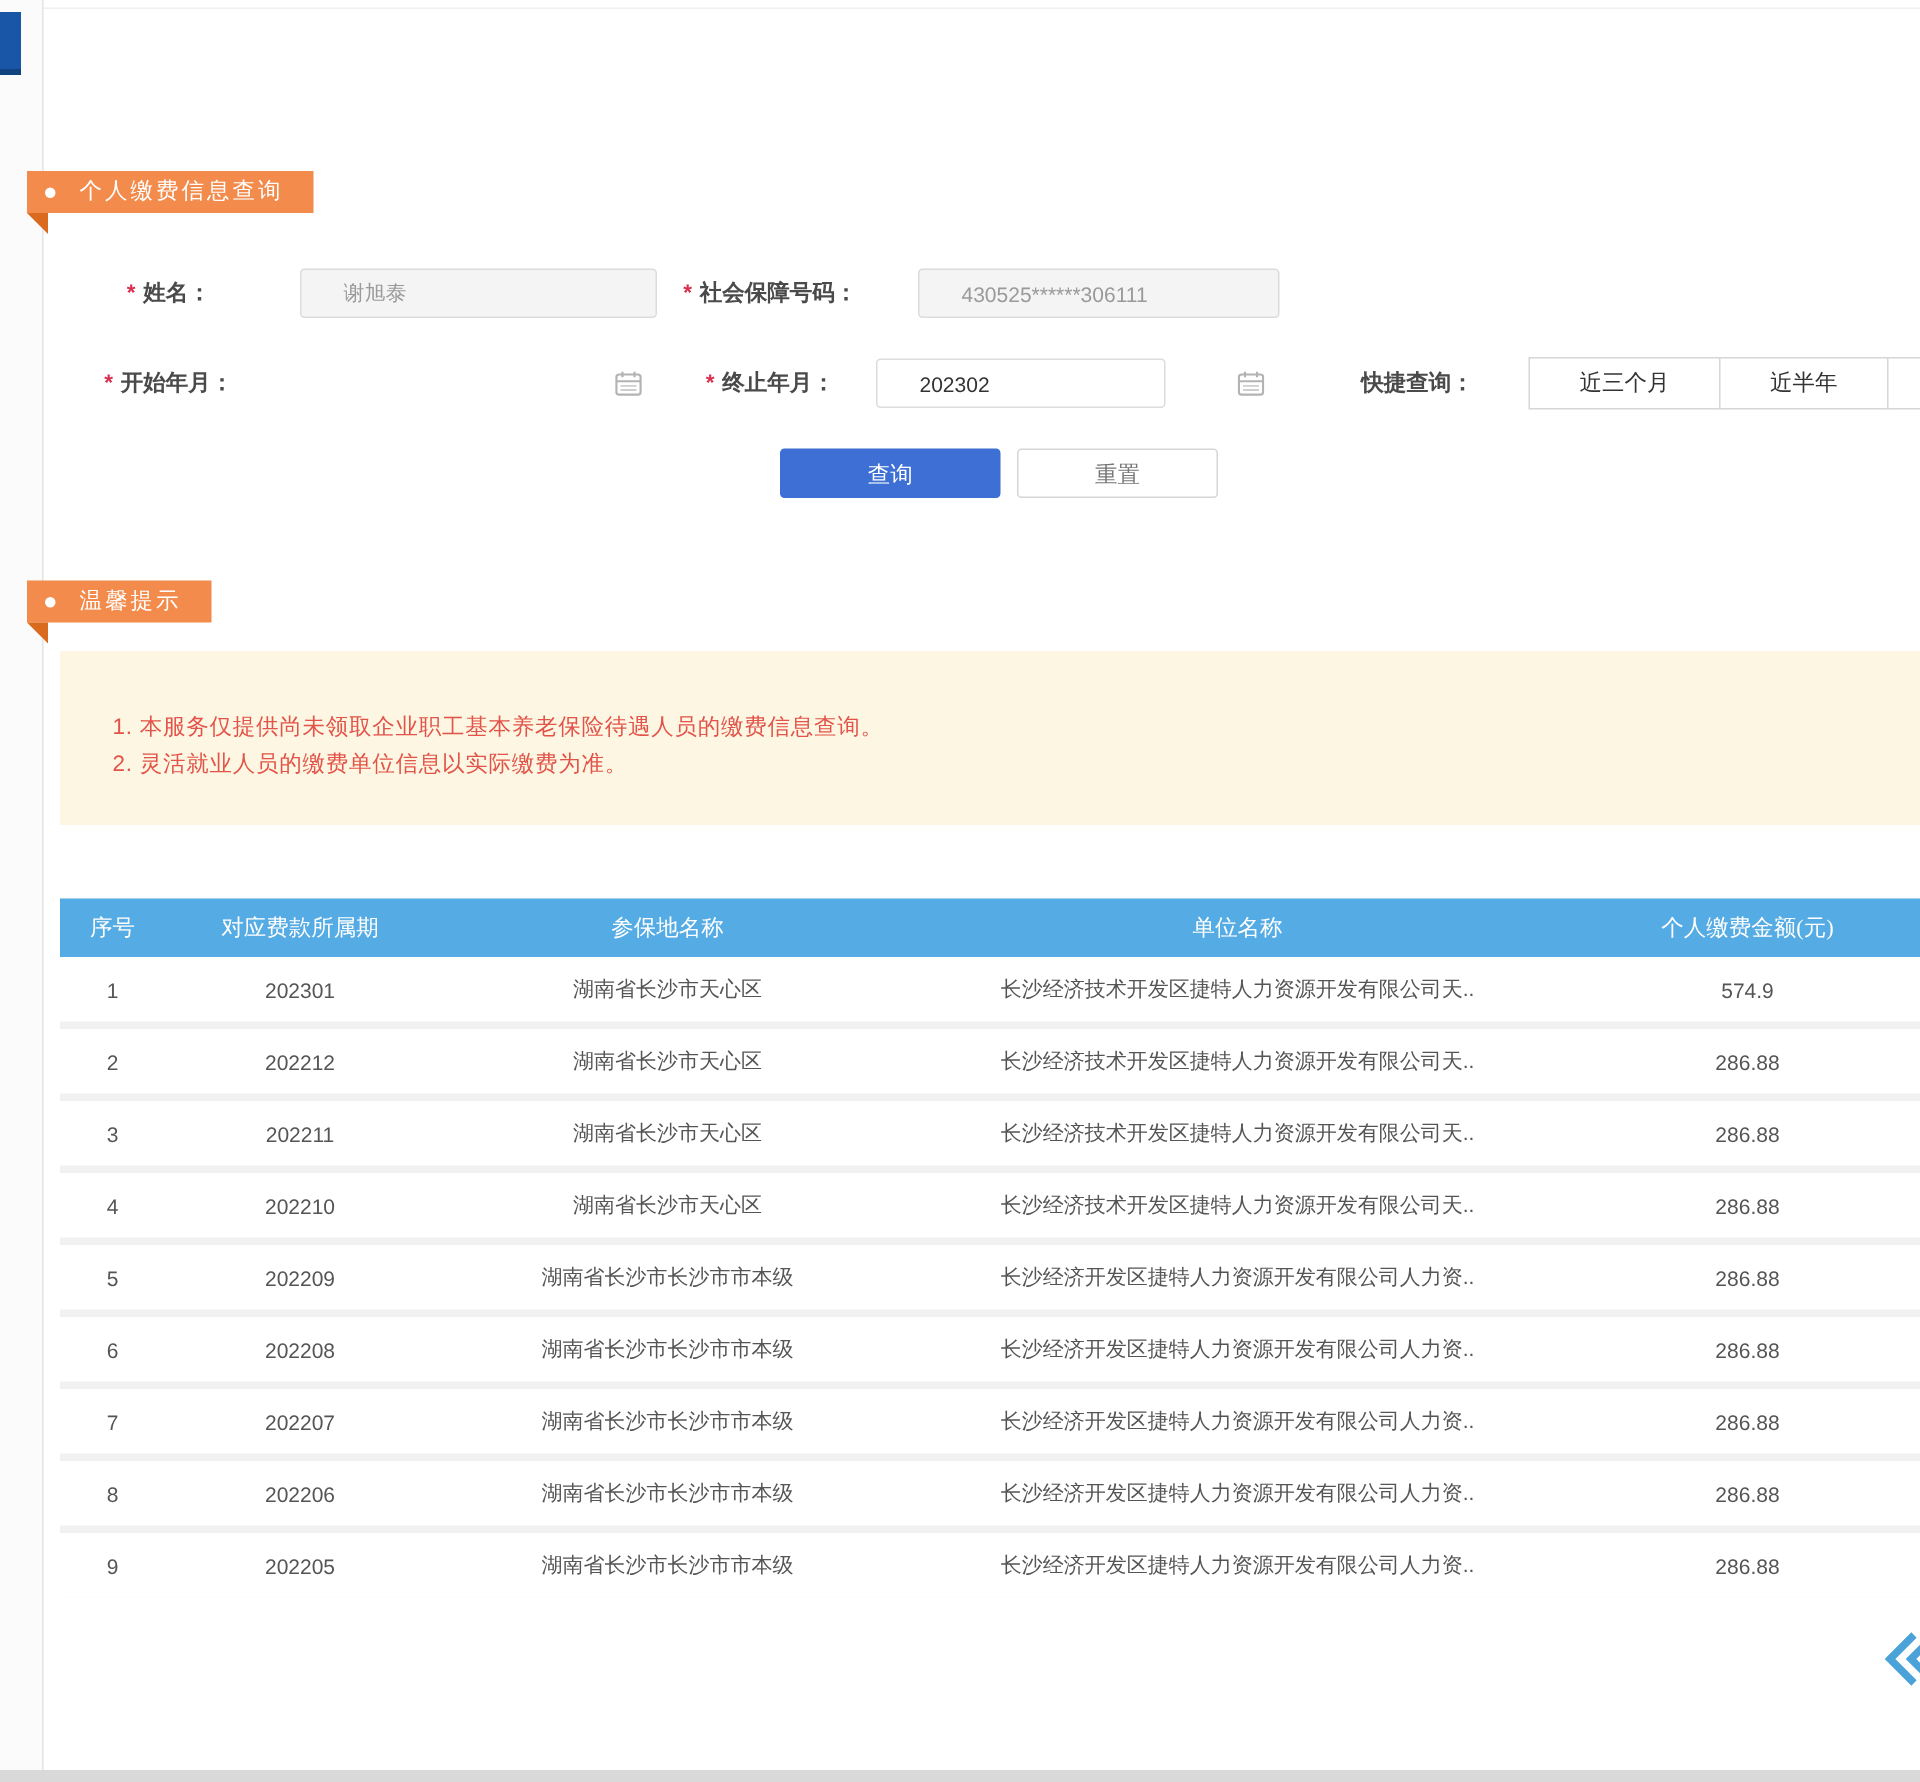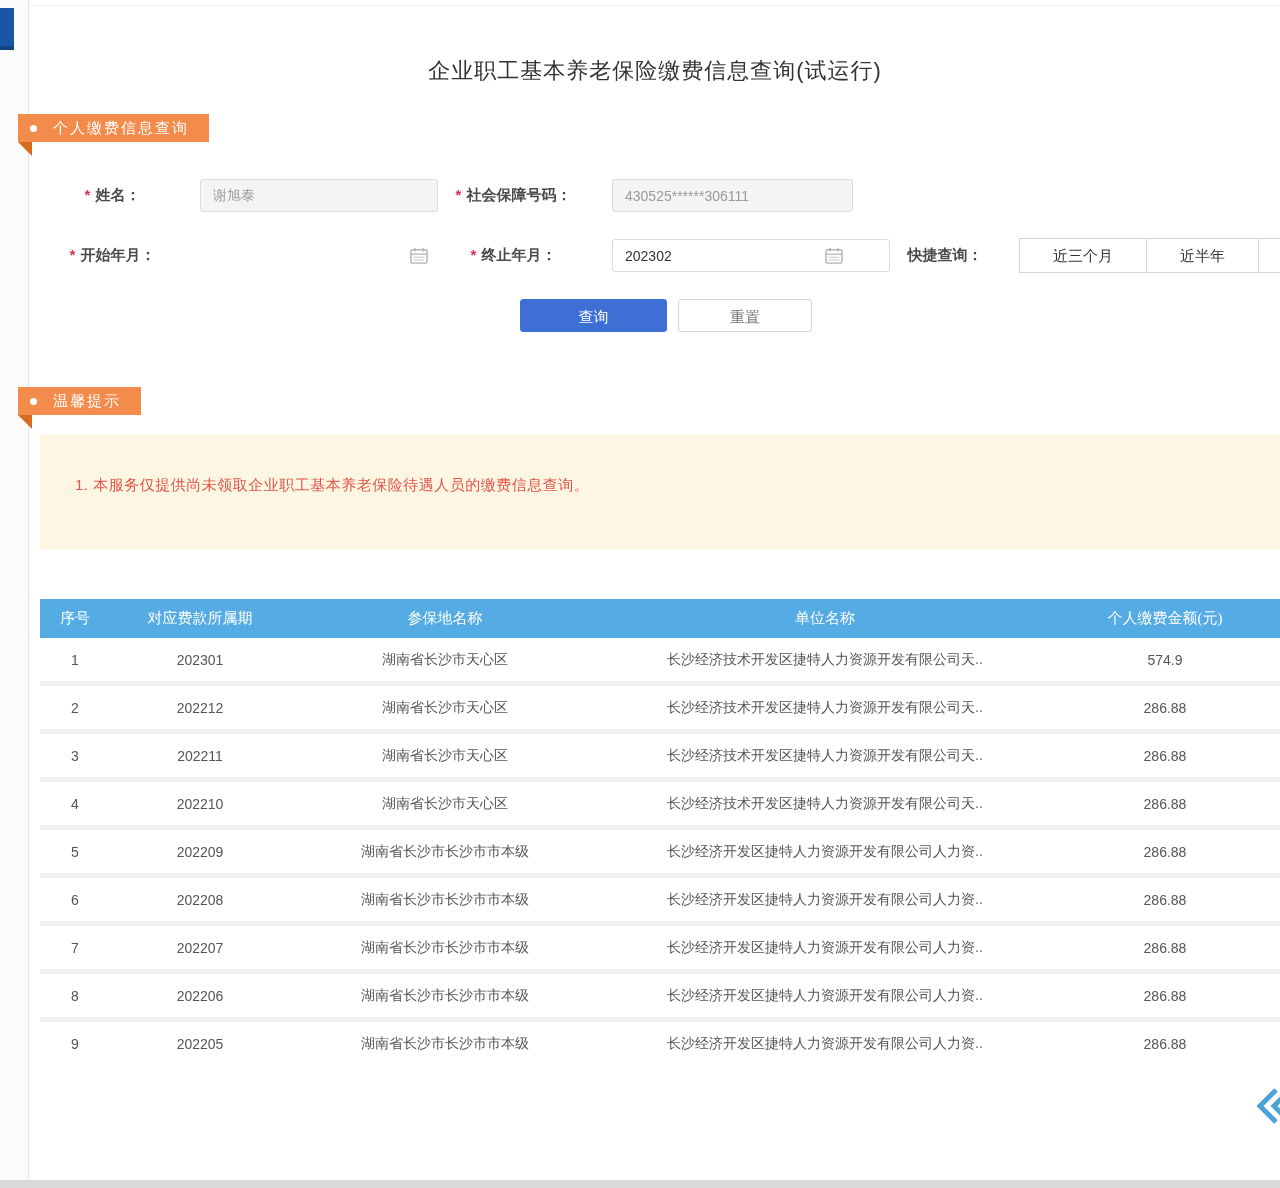--- a/index.html
+++ b/index.html
@@ -16,21 +16,21 @@
   .ribbon { position:absolute; height:28px; line-height:28px; background:#f28b4b; color:#fff; font-size:15px; padding:0 20px 0 12px; letter-spacing:2px; display:flex; align-items:center; }
   .ribbon .dot { width:7px; height:7px; border-radius:50%; background:#fff; margin-right:16px; flex:0 0 auto; }
   .ribbon-query { left:18px; top:114px; }
   .ribbon-tips  { left:18px; top:387px; }
   .fold { position:absolute; width:0; height:0; border-top:14px solid #d96a1e; border-left:14px solid transparent; }
   .fold-query { left:18px; top:142px; }
   .fold-tips  { left:18px; top:415px; }
 
   .f-label { position:absolute; font-size:15px; color:#4a4a4a; font-weight:600; text-align:center; white-space:nowrap; }
   .f-label .star { color:#d9304f; margin-right:5px; font-weight:700; }
-  .f-input { position:absolute; height:33px; border:1px solid #dcdcdc; border-radius:3px; background:#fff; font-size:14px; color:#333; padding:0 30px 0 12px; font-family:inherit; width:238px; }
+  .f-input { position:absolute; height:33px; border:1px solid #dcdcdc; border-radius:3px; background:#fff; font-size:14px; color:#333; padding:0 30px 0 28px; font-family:inherit; width:238px; }
   .f-input.ro { background:#f5f4f4; color:#9a9a9a; padding-right:12px; }
   .cal-icon { position:absolute; width:18px; height:17px; cursor:pointer; }
 
   .quick-group { position:absolute; left:1020px; top:238px; display:flex; }
   .quick-btn { height:35px; line-height:33px; padding:0 33px; background:#fff; border:1px solid #d6d6d6; font-size:15px; color:#333; margin-left:-1px; cursor:pointer; white-space:nowrap; }
 
   .btn { position:absolute; height:33px; border-radius:3px; font-size:15px; text-align:center; line-height:33px; cursor:pointer; }
   .btn-query { left:520px; top:299px; width:147px; background:#3d6fd4; color:#fff; border:1px solid #3d6fd4; }
   .btn-reset { left:678px; top:299px; width:134px; background:#fff; color:#777; border:1px solid #d6d6d6; }
 
@@ -49,21 +49,20 @@
 </style>
 </head>
 <body>
 
 <div class="page">
 
   <div class="left-rail"></div>
   <div class="blue-tab"></div>
   <div class="panel-top"></div>
 
-  <div class="page-title">企业职工基本养老保险缴费信息查询(试运行)</div>
 
   <div class="ribbon ribbon-query">
     <span class="dot"></span>
     <span>个人缴费信息查询</span>
   </div>
   <div class="fold fold-query"></div>
 
   <div class="f-label" style="left:30px; top:186px; width:165px;">
     <span class="star">*</span><span>姓名：</span>
   </div>
@@ -80,21 +79,21 @@
     <rect x="1" y="3" width="18" height="15" rx="2" fill="none" stroke="#b3b3b3" stroke-width="1.6"></rect>
     <line x1="5.5" y1="1" x2="5.5" y2="5" stroke="#b3b3b3" stroke-width="1.6"></line>
     <line x1="14.5" y1="1" x2="14.5" y2="5" stroke="#b3b3b3" stroke-width="1.6"></line>
     <line x1="1" y1="8" x2="19" y2="8" stroke="#b3b3b3" stroke-width="1.4"></line>
     <line x1="4" y1="11.5" x2="16" y2="11.5" stroke="#cfcfcf" stroke-width="1.4"></line>
     <line x1="4" y1="14.5" x2="16" y2="14.5" stroke="#cfcfcf" stroke-width="1.4"></line>
   </svg>
   <div class="f-label" style="left:430px; top:246px; width:167px;">
     <span class="star">*</span><span>终止年月：</span>
   </div>
-  <input class="f-input" style="left: 612px; top: 239px; width: 278px;" value="202302">
+  <input class="f-input" style="left: 584px; top: 239px; width: 193px;" value="202302">
   <svg class="cal-icon" style="left:825px; top:247px;" viewBox="0 0 20 19">
     <rect x="1" y="3" width="18" height="15" rx="2" fill="none" stroke="#b3b3b3" stroke-width="1.6"></rect>
     <line x1="5.5" y1="1" x2="5.5" y2="5" stroke="#b3b3b3" stroke-width="1.6"></line>
     <line x1="14.5" y1="1" x2="14.5" y2="5" stroke="#b3b3b3" stroke-width="1.6"></line>
     <line x1="1" y1="8" x2="19" y2="8" stroke="#b3b3b3" stroke-width="1.4"></line>
     <line x1="4" y1="11.5" x2="16" y2="11.5" stroke="#cfcfcf" stroke-width="1.4"></line>
     <line x1="4" y1="14.5" x2="16" y2="14.5" stroke="#cfcfcf" stroke-width="1.4"></line>
   </svg>
 
   <div class="f-label" style="left:880px; top:246px; width:130px;">
@@ -110,20 +109,21 @@
   <div class="btn btn-reset">重置</div>
 
   <div class="ribbon ribbon-tips">
     <span class="dot"></span>
     <span>温馨提示</span>
   </div>
   <div class="fold fold-tips"></div>
 
   <div class="notice-box">
       <div class="notice-line">1. 本服务仅提供尚未领取企业职工基本养老保险待遇人员的缴费信息查询。</div>
+      <div class="notice-line">2. 灵活就业人员的缴费单位信息以实际缴费为准。</div>
     </div>
 
   <div class="results">
     <div class="t-head">
         <div class="cell c0">序号</div>
         <div class="cell c1">对应费款所属期</div>
         <div class="cell c2">参保地名称</div>
         <div class="cell c3">单位名称</div>
         <div class="cell c4">个人缴费金额(元)</div>
       </div>

